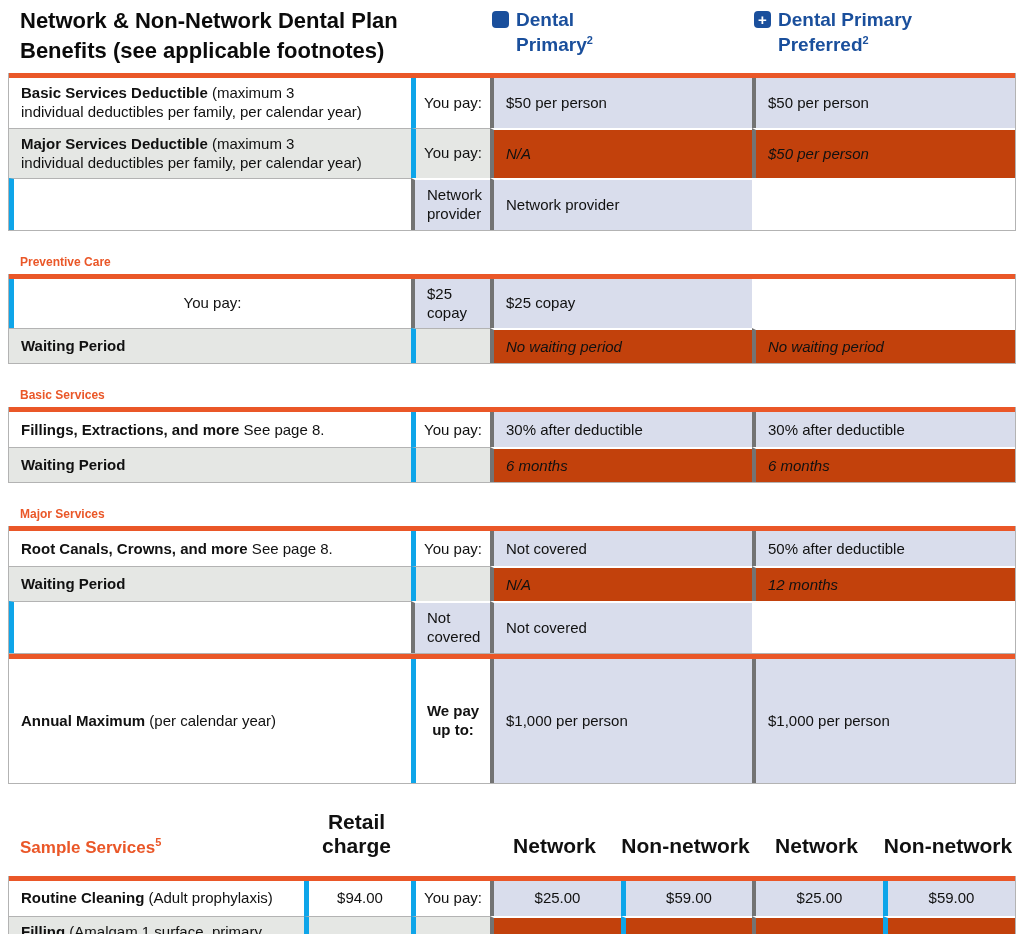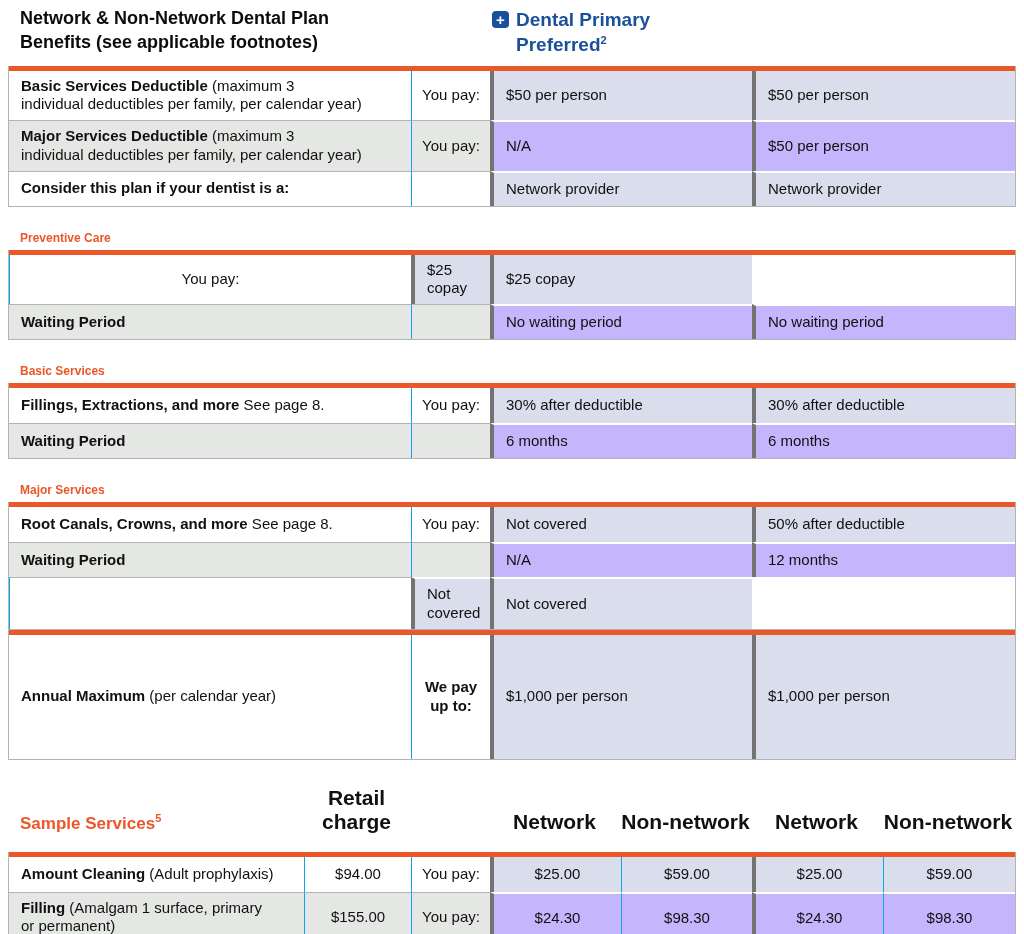--- a/index.html
+++ b/index.html
@@ -15,21 +15,21 @@
   
   .top-header {
     display: grid;
     grid-template-columns: 482px 262px 264px;
     margin-left: 8px;
     padding-bottom: 8px;
     min-height: 56px;
   }
   .doc-title {
     padding-left: 12px;
-    font-size: 18px; font-weight: 700; line-height: 1.35; color: #0b0b0b;
+    font-size: 22px; font-weight: 700; line-height: 1.35; color: #0b0b0b;
   }
   .plan-head { display: flex; align-items: flex-start; padding-top: 2px; }
   .plan-icon {
     width: 17px; height: 17px; flex: 0 0 17px;
     background: #1a4f9c; border-radius: 4px; margin: 3px 7px 0 2px;
   }
   .plan-icon.plus { display: flex; align-items: center; justify-content: center; }
   .plan-icon.plus::after {
     content: "+"; color: #ffffff; font-weight: 700; font-size: 15px; line-height: 15px;
   }
@@ -51,31 +51,31 @@
   }
   .orange-bar { height: 5px; background: #ea5728; }
   .row { display: grid; }
   .grid4 { grid-template-columns: 402px 79px 262px 263px; }
   .grid7 { grid-template-columns: 295px 107px 79px 131px 131px 131px 132px; }
 
   .c {
     display: flex; align-items: center;
     font-size: 15px; line-height: 1.25;
     padding: 6px 10px;
-    border-left: 1px solid #0ea5e9;
+    border-left: 5px solid #0ea5e9;
   }
   .c.first { border-left: none; }
   .c.grp { border-left: 4px solid #737373; }
   .row + .row .c { border-top: 1px solid #b3b3b3; }
   .row + .row .c.lav { border-top: 2px solid #ffffff; }
 
   .bg-white { background: #ffffff; }
   .bg-gray  { background: #e5e7e4; }
   .lav.light { background: #d9ddec; }
-  .lav.dark  { background: #c4b5fd; }
+  .lav.dark  { background: #c2410c; font-style: italic; }
 
   .lbl { padding-left: 12px; }
   .b { font-weight: 700; }
   .block { display: block; }
   .pay { justify-content: center; text-align: center; padding: 6px 4px; }
   .pay-bold { font-weight: 700; }
   .data { padding-left: 12px; }
   .money { justify-content: center; text-align: center; padding: 6px 4px; }
 
   .h34 { min-height: 35px; }
@@ -98,20 +98,27 @@
 <body>
 
 <div class="page">
 
   <div class="top-header">
     <div class="doc-title">
       <span class="block">Network &amp; Non-Network Dental Plan</span>
       <span class="block">Benefits (see applicable footnotes)</span>
     </div>
     <div class="plan-head">
+      <span class="plan-icon"></span>
+      <span class="plan-name">
+        <span class="line">Dental</span>
+        <span class="line"><span>Primary</span><sup>2</sup></span>
+      </span>
+    </div>
+    <div class="plan-head">
       <span class="plan-icon plus"></span>
       <span class="plan-name">
         <span class="line">Dental Primary</span>
         <span class="line"><span>Preferred</span><sup>2</sup></span>
       </span>
     </div>
   </div>
 
   <div class="tbl">
     <div class="orange-bar"></div>
@@ -125,23 +132,20 @@
     </div>
     <div class="row grid4 h49">
       <div class="c lbl bg-gray first">
         <span><span class="b">Major Services Deductible</span><span> (maximum 3</span><span class="block">individual deductibles per family, per calendar year)</span></span>
       </div>
       <div class="c pay bg-gray">You pay:</div>
       <div class="c data lav dark grp">N/A</div>
       <div class="c data lav dark grp">$50 per person</div>
     </div>
     <div class="row grid4 h34">
-      <div class="c lbl bg-white first">
-        <span><span class="b">Consider this plan if your dentist is a:</span></span>
-      </div>
       <div class="c pay bg-white"></div>
       <div class="c data lav light grp">Network provider</div>
       <div class="c data lav light grp">Network provider</div>
     </div>
   </div>
 
   <div class="section-title">Preventive Care</div>
   <div class="tbl">
     <div class="orange-bar"></div>
     <div class="row grid4 h46">
@@ -224,21 +228,21 @@
     <div class="sh"></div>
     <div class="sh">Network</div>
     <div class="sh">Non-network</div>
     <div class="sh">Network</div>
     <div class="sh">Non-network</div>
   </div>
   <div class="tbl">
     <div class="orange-bar"></div>
     <div class="row grid7 h34">
       <div class="c lbl bg-white first">
-        <span><span class="b">Amount Cleaning</span><span> (Adult prophylaxis)</span></span>
+        <span><span class="b">Routine Cleaning</span><span> (Adult prophylaxis)</span></span>
       </div>
       <div class="c money bg-white">$94.00</div>
       <div class="c pay bg-white">You pay:</div>
       <div class="c money lav light grp">$25.00</div>
       <div class="c money lav light">$59.00</div>
       <div class="c money lav light grp">$25.00</div>
       <div class="c money lav light">$59.00</div>
     </div>
     <div class="row grid7 h46">
       <div class="c lbl bg-gray first">

